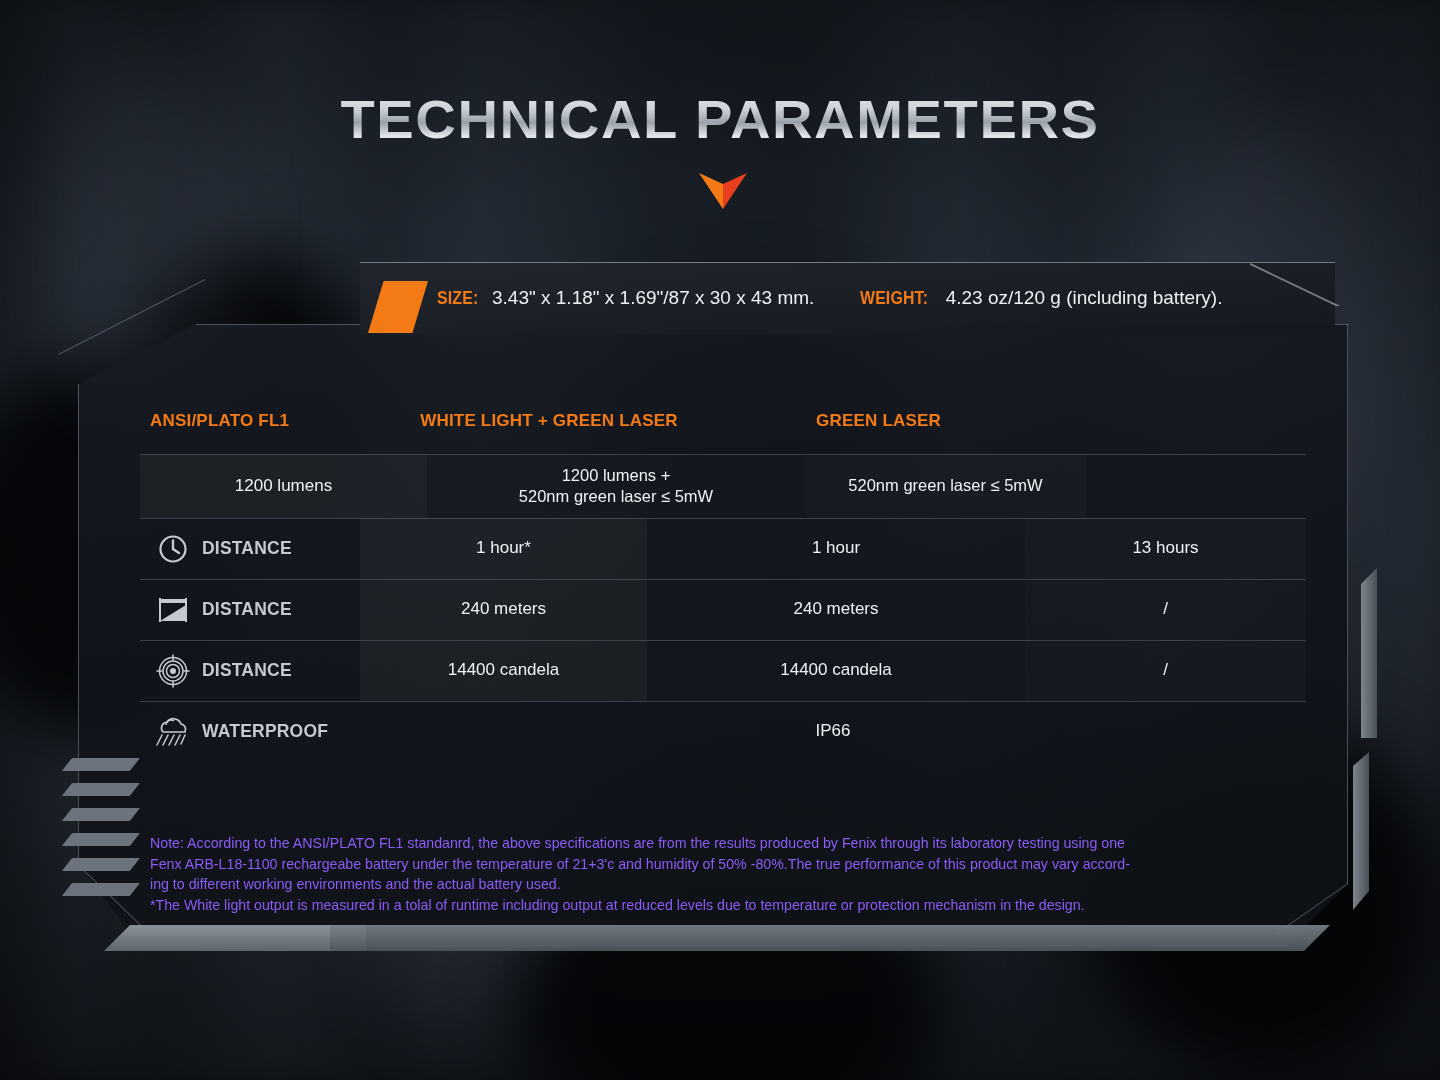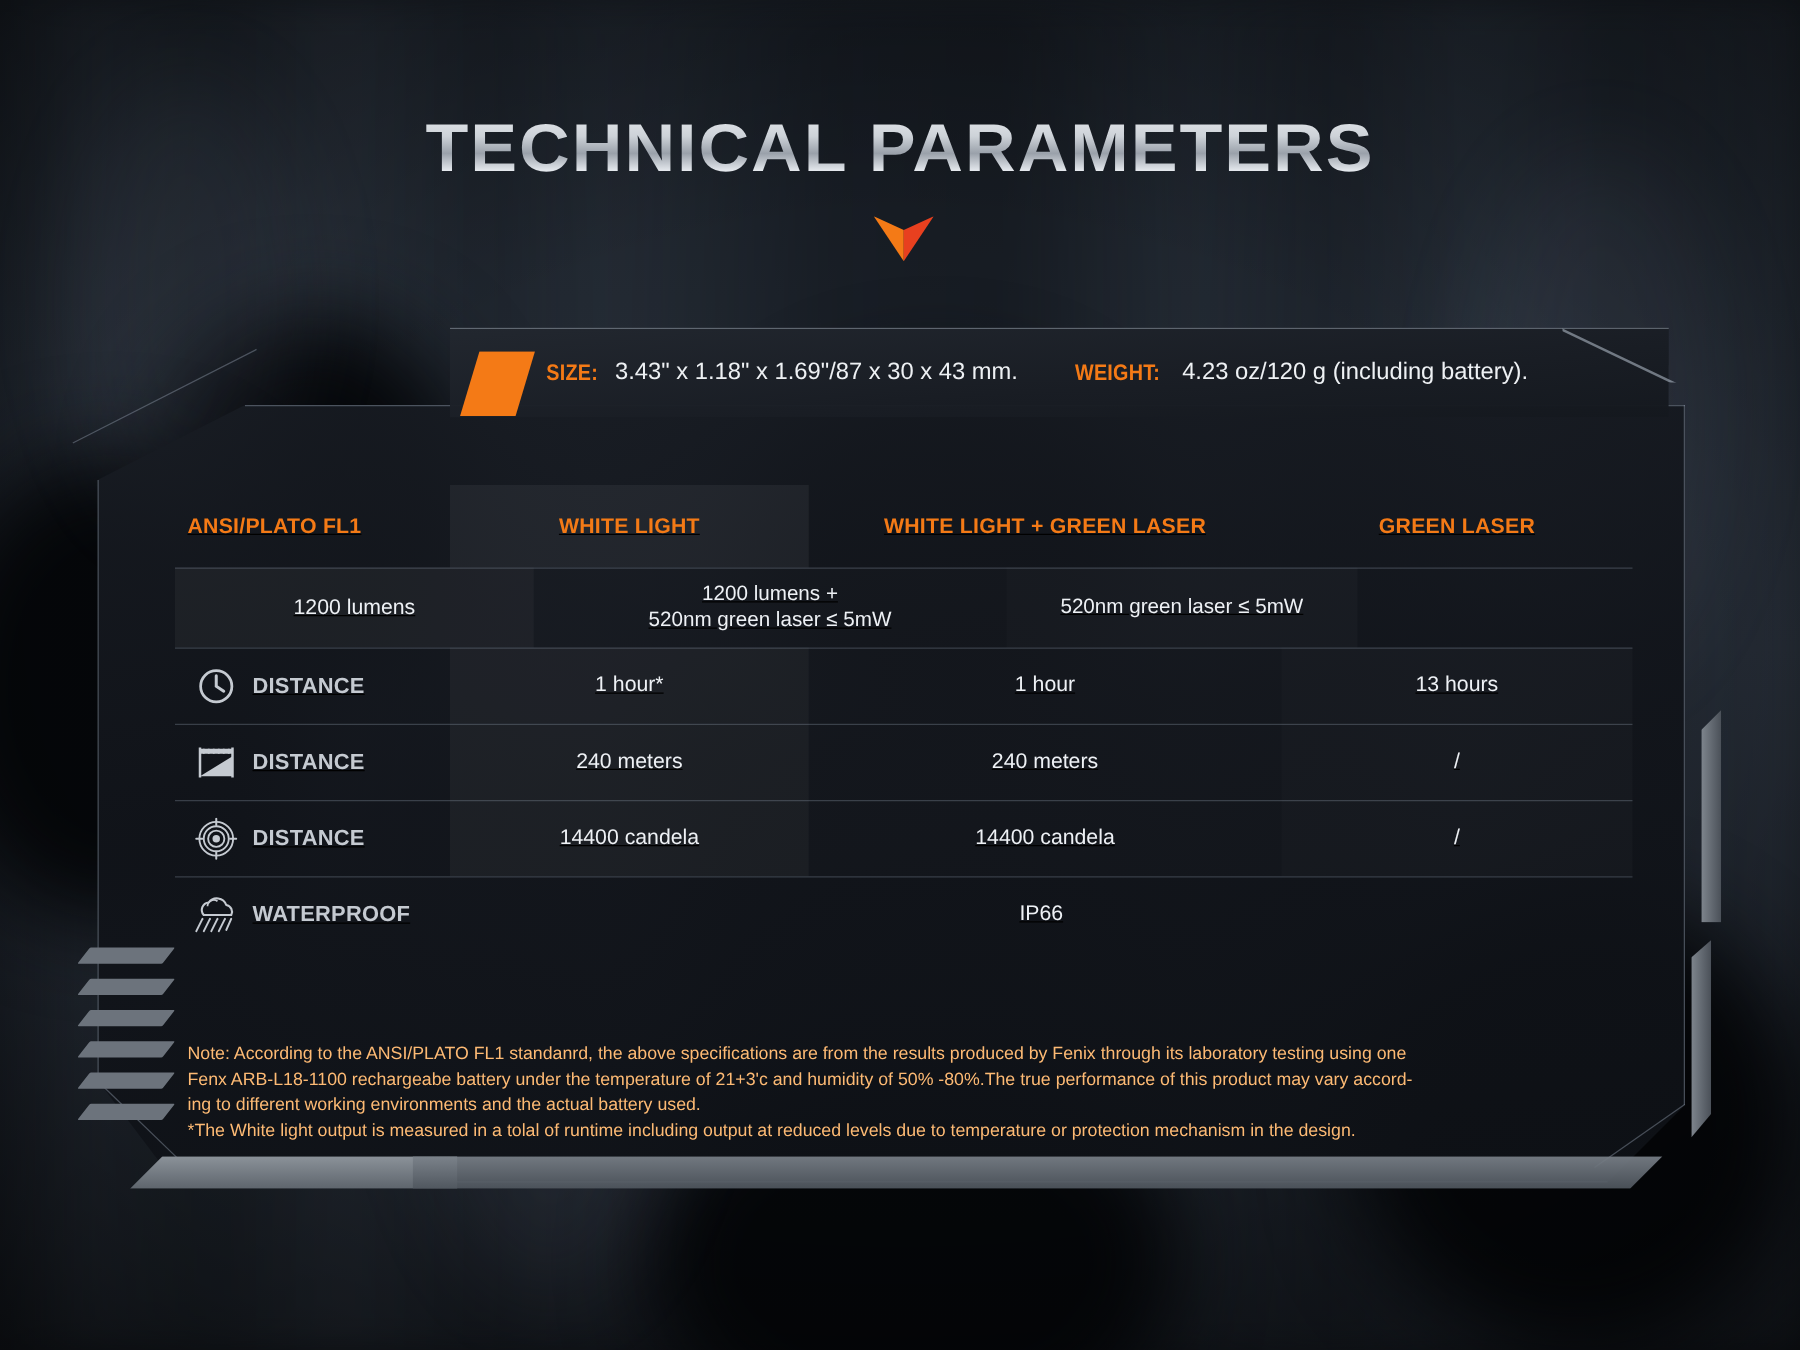--- a/index.html
+++ b/index.html
@@ -140,21 +140,21 @@
   .rbar{
     position:absolute; background:linear-gradient(90deg,#7e858d,#4a5058);
   }
   .rbar.a{ left:1361px; top:568px; width:16px; height:170px;
            clip-path:polygon(0 16px, 100% 0, 100% 100%, 0 100%); }
   .rbar.b{ left:1353px; top:752px; width:16px; height:158px;
            clip-path:polygon(0 14px, 100% 0, 100% 88%, 0 100%); }
 
   
   .tbl{ position:absolute; left:140px; top:388px; width:1166px; }
-  .trow{ display:flex; position:relative;text-decoration:underline; }
+  .trow{ display:flex; position:relative; }
   .trow + .trow::before{
     content:""; position:absolute; left:0; right:0; top:0; height:1px;
     background:rgba(150,162,178,0.30);
   }
   .cell{ display:flex; align-items:center; justify-content:center; text-align:center; }
 
   .c0{ width:220px; justify-content:flex-start; padding-left:10px; }
   .c1{ width:287px; }
   .c2{ width:378px; }
   .c3{ width:281px; }
@@ -174,21 +174,21 @@
 
   .icon{ width:46px; display:flex; align-items:center; justify-content:center; margin-right:6px; }
 
   .widerow{ height:61px; }
   .widerow .lbl{ width:220px; display:flex; align-items:center; padding-left:10px; }
   .widerow .span3{ flex:1; display:flex; align-items:center; justify-content:center; }
 
   
   .note{
     position:absolute; left:150px; top:833px; width:1160px;
-    color:#fdba74; font-size:14.2px; line-height:20.6px;
+    color:#8b5cf6; font-size:14.2px; line-height:20.6px;
   }
 </style>
 </head>
 <body>
 
 <div id="stage">
 
   <div class="bg-base"></div>
   <div class="bg-bands"></div>
 
@@ -245,21 +245,20 @@
   </div>
   <div class="botbar"></div>
   <div class="botbar2"></div>
   <div class="rbar a"></div>
   <div class="rbar b"></div>
 
   <div class="tbl">
 
     <div class="trow hrow">
       <div class="cell c0">ANSI/PLATO FL1</div>
-      <div class="cell c1">WHITE LIGHT</div>
       <div class="cell c2">WHITE LIGHT + GREEN LASER</div>
       <div class="cell c3">GREEN LASER</div>
     </div>
 
     <div class="trow drow" style="height:64px;">
       <div class="cell c1 val">1200 lumens</div>
       <div class="cell c2">
         <div>
           <div class="val two">1200 lumens +</div>
           <div class="val two">520nm green laser ≤ 5mW</div>

